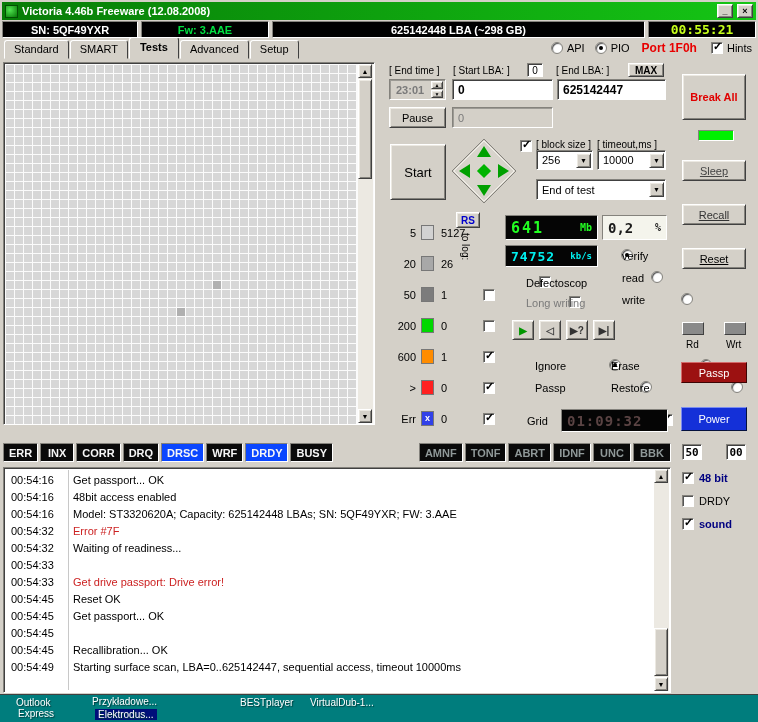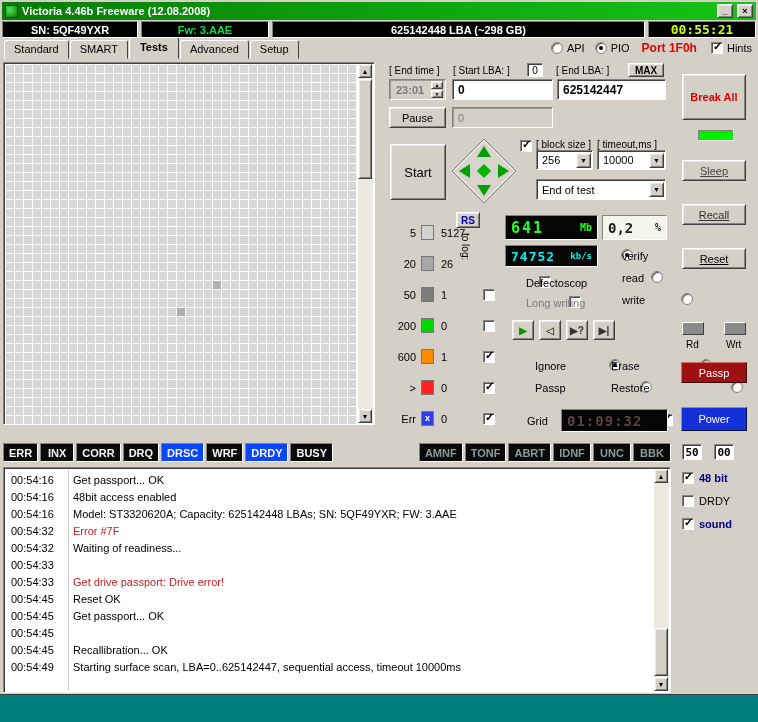--- a/index.html
+++ b/index.html
@@ -1947,29 +1947,37 @@
     <div class="abs raised btn sbtn" style="left:10px;top:98px;width:64px;height:21px;color:#444;">Sleep</div>
     <div class="abs raised btn sbtn" style="left:10px;top:142px;width:64px;height:21px;color:#333;">Recall</div>
     <div class="abs raised btn sbtn" style="left:10px;top:186px;width:64px;height:21px;">Reset</div>
     <div class="lampbox" style="left:10px;top:260px;"></div>
     <div class="lampbox" style="left:52px;top:260px;"></div>
     <span class="lab" style="left:14px;top:277px;">Rd</span>
     <span class="lab" style="left:54px;top:277px;">Wrt</span>
     <div id="passp" class="abs btn">Passp</div>
     <div id="power" class="abs btn">Power</div>
     <div class="reg" style="left:10px;top:382px;">50</div>
-    <div class="reg" style="left:42px;top:382px;">00</div>
+    <div class="reg" style="left:54px;top:382px;">00</div>
     <div class="scheck" style="left:10px;top:410px;">
       <span class="cb checked"></span>
       <span class="navy">48 bit</span>
     </div>
     <div class="scheck" style="left:10px;top:433px;">
       <span class="cb"></span>
       <span>DRDY</span>
     </div>
     <div class="scheck" style="left:10px;top:456px;">
       <span class="cb checked"></span>
       <span class="navy">sound</span>
     </div>
   </div>
  </div>
 
+ <div id="desktop">
+      <div class="dlabel" style="left: 16px; top: 2px;">Outlook</div>
+      <div class="dlabel" style="left: 18px; top: 13px;">Express</div>
+      <div class="dlabel" style="left: 92px; top: 1px;">Przykładowe...</div>
+      <div class="dlabel hl" style="left: 95px; top: 14px;">Elektrodus...</div>
+      <div class="dlabel" style="left: 240px; top: 2px;">BESTplayer</div>
+      <div class="dlabel" style="left: 310px; top: 2px;">VirtualDub-1...</div>
+    </div>
 </div>
 
 </body></html>

